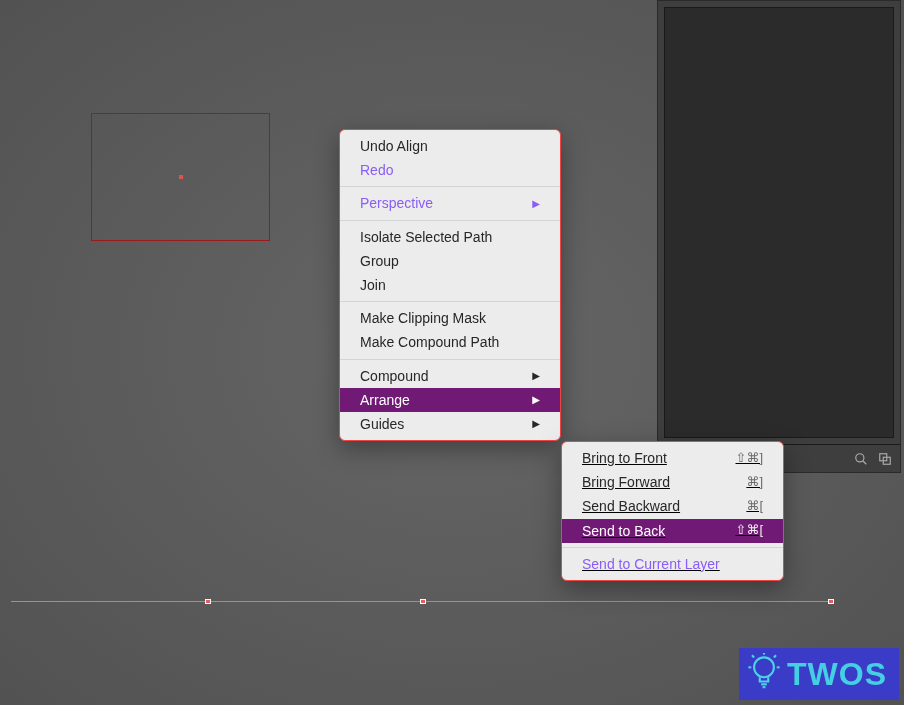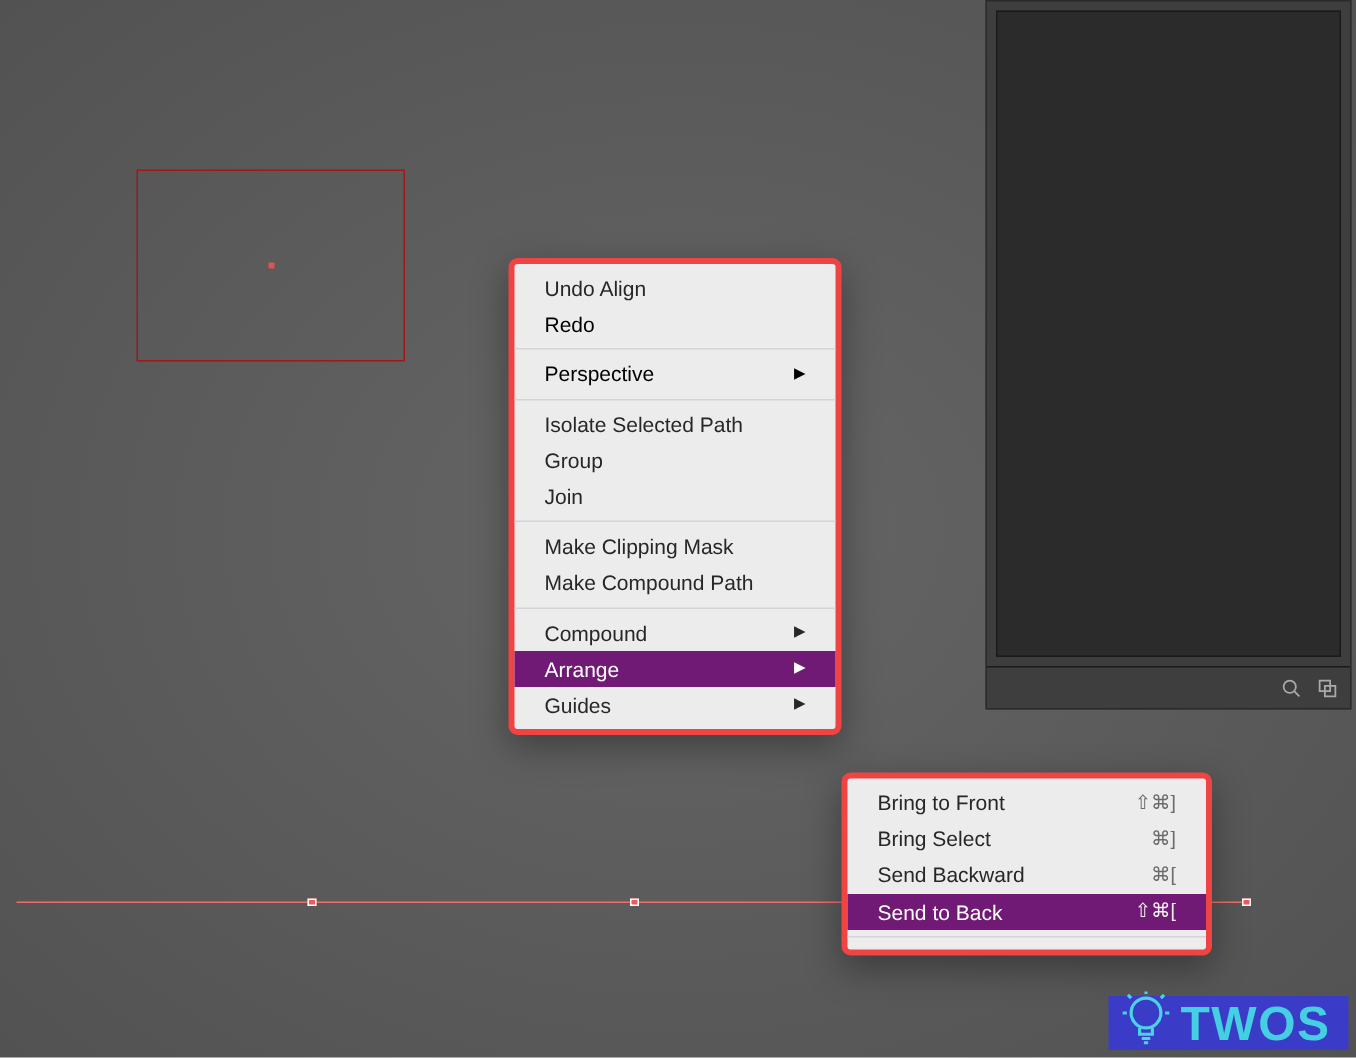--- a/index.html
+++ b/index.html
@@ -90,47 +90,47 @@
     background: #e85c5c;
     border: 1px solid #fff;
   }
   .line-handle.h1 { left: 194px; }
   .line-handle.h2 { left: 50%; margin-left: -3px; }
   .line-handle.h3 { right: 0px; }
 
   .context-menu {
     position: absolute;
     background: #ececec;
-    border: 4px solid #ef4444;
+    border: 1px solid #ef4444;
     border-radius: 6px;
     box-shadow: 0 8px 24px rgba(0,0,0,0.35);
     padding: 4px 0;
-    margin-top: 43px;
   }
   .menu-main {
     left: 339px;
     top: 129px;
     width: 222px;
   }
   .menu-sub {
     left: 561px;
-    top: 472px;
-    width: 247px;
+    top: 441px;
+    width: 223px;
+    text-decoration: underline;
   }
   .menu-item {
     padding: 3px 20px;
     color: #272727;
     white-space: nowrap;
     display: flex;
     align-items: center;
     justify-content: space-between;
     line-height: 1.3;
   }
   .menu-item.disabled {
-    color: #000000;
+    color: #8b5cf6;
   }
   .menu-item.highlighted {
     background: #701a75;
     color: #ffffff;
   }
   .menu-sep {
     height: 1px;
     background: #d4d4d4;
     margin: 4px 0;
   }
@@ -143,21 +143,21 @@
   }
   .menu-item.highlighted .shortcut {
     color: #f0f0f0;
   }
 
   .watermark {
     position: absolute;
     right: 5px;
     bottom: 5px;
     background: #3a3cc8;
-    height: 36px;
+    height: 52px;
     display: flex;
     align-items: center;
     padding: 0 12px 0 8px;
     gap: 6px;
     margin-left: 23px;
   }
   .watermark .bulb {
     color: #4bd2e6;
   }
   .watermark .brand-text {
@@ -242,32 +242,35 @@
     <span class="submenu-arrow">▶</span>
   </div>
 </div>
 
 <div class="context-menu menu-sub">
   <div class="menu-item">
     <span>Bring to Front</span>
     <span class="shortcut">⇧⌘]</span>
   </div>
   <div class="menu-item">
-    <span>Bring Select</span>
+    <span>Bring Forward</span>
     <span class="shortcut">⌘]</span>
   </div>
   <div class="menu-item">
     <span>Send Backward</span>
     <span class="shortcut">⌘[</span>
   </div>
   <div class="menu-item highlighted">
     <span>Send to Back</span>
     <span class="shortcut">⇧⌘[</span>
   </div>
   <div class="menu-sep"></div>
+  <div class="menu-item disabled">
+    <span>Send to Current Layer</span>
+  </div>
 </div>
 
 <div class="watermark">
   <span class="bulb">
     <svg width="34" height="40" viewBox="0 0 24 28" fill="none" stroke="#4bd2e6" stroke-width="1.5">
       <circle cx="12" cy="10" r="7"></circle>
       <path d="M9 17 v3 h6 v-3"></path>
       <line x1="10" y1="22" x2="14" y2="22"></line>
       <line x1="11" y1="24" x2="13" y2="24"></line>
       <line x1="12" y1="1" x2="12" y2="-1"></line>

